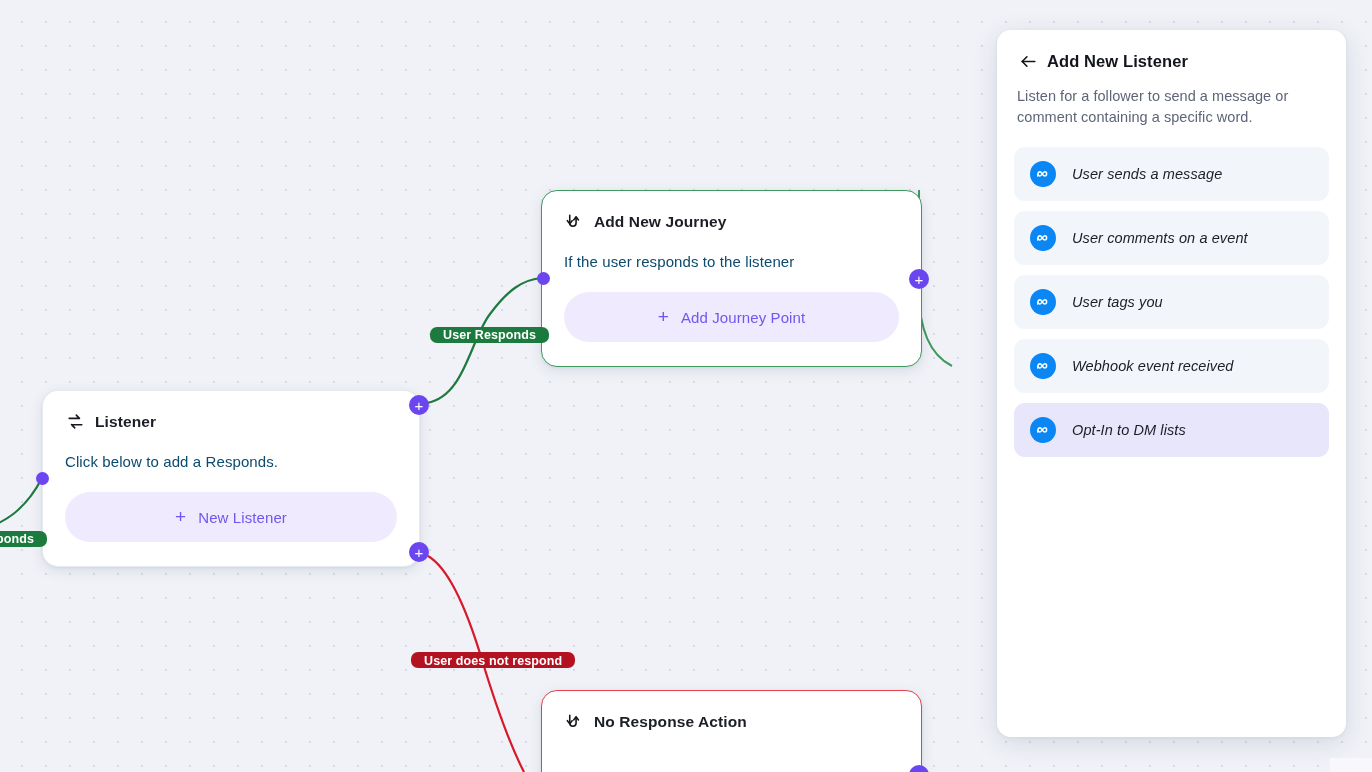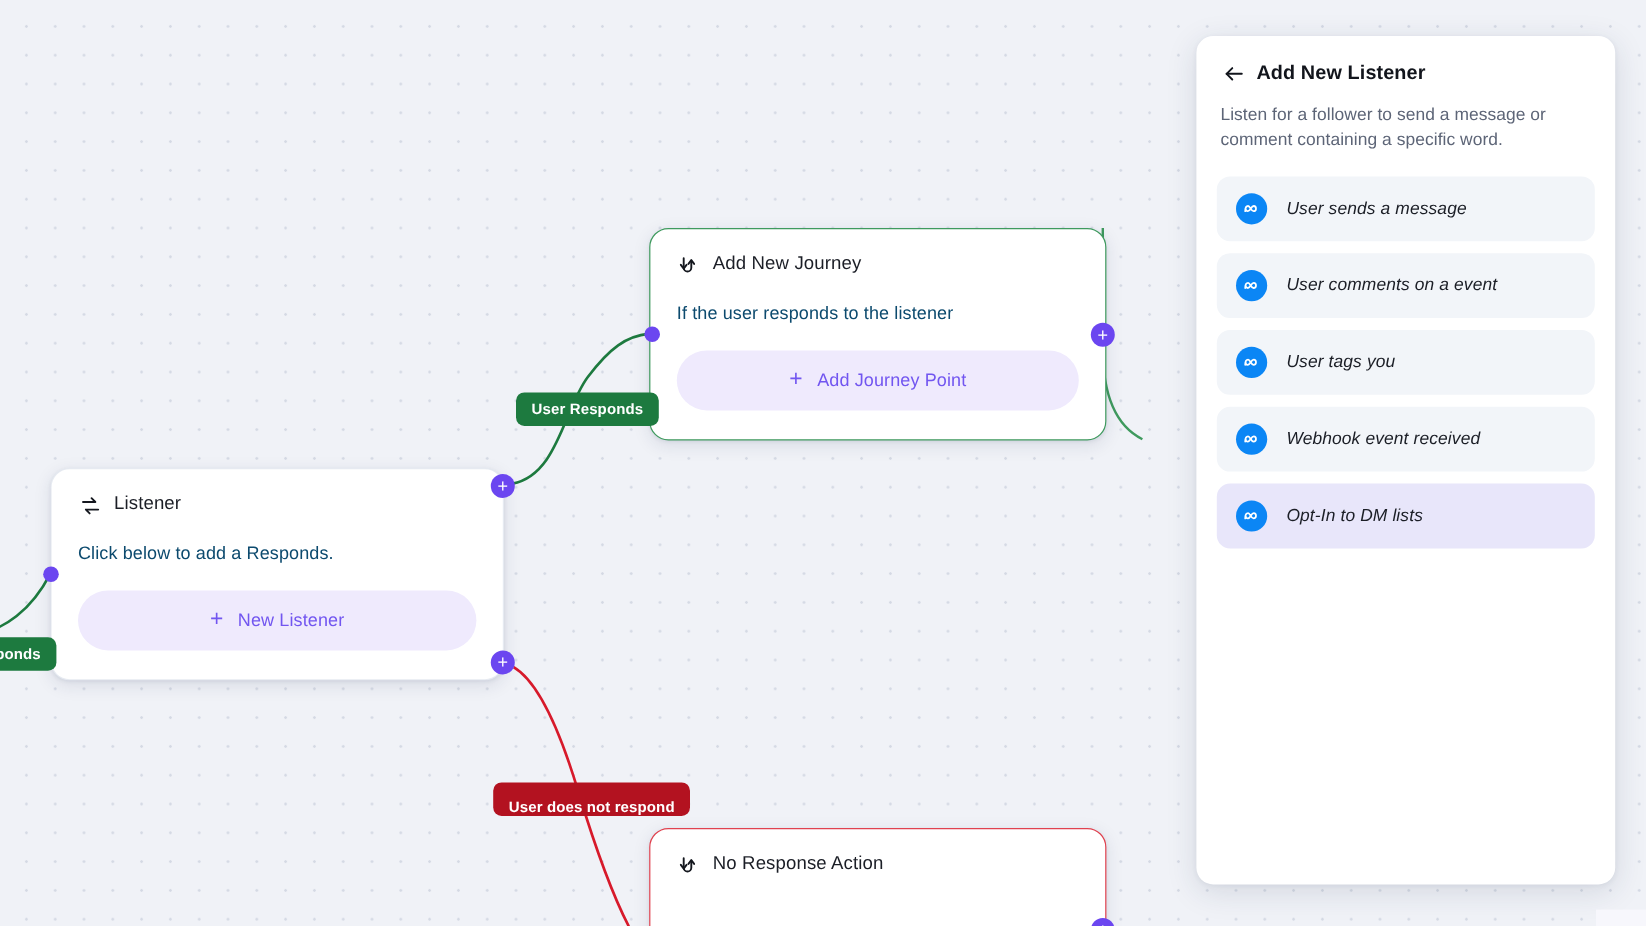--- a/index.html
+++ b/index.html
@@ -32,23 +32,24 @@
     border-radius: 16px;
     box-shadow: 0 4px 14px rgba(32,44,80,0.10), 0 1px 3px rgba(32,44,80,0.07);
     padding: 20px 22px 24px 22px;
   }
   .node.green { border: 1.5px solid #3f9a5e; }
   .node.red   { border: 1.5px solid #e0424f; }
   .node.plain { border: 1px solid rgba(210,216,230,0.55); }
 
   .node-head {
     display: flex;
-    align-items: flex-start;
+    align-items: flex-end;
     gap: 10px;
     margin-bottom: 22px;
+    font-weight: bold;
   }
   .node-head .glyph {
     width: 20px; height: 20px;
     display: flex; align-items: center; justify-content: center;
     color: #15181f;
   }
   .node-title {
     font-size: 15.5px;
     color: #1b1e26;
     letter-spacing: .1px;
@@ -97,21 +98,21 @@
     color: #ffffff;
     font-size: 15px;
     line-height: 1;
     cursor: pointer;
     z-index: 7;
   }
 
   
   .edge-label {
     position: absolute;
-    height: 28px;
+    height: 16px;
     display: flex;
     align-items: center;
     padding: 0 13px;
     border-radius: 7px;
     color: #ffffff;
     font-size: 12.5px;
     font-weight: 700;
     letter-spacing: .1px;
     z-index: 5;
     white-space: nowrap;

